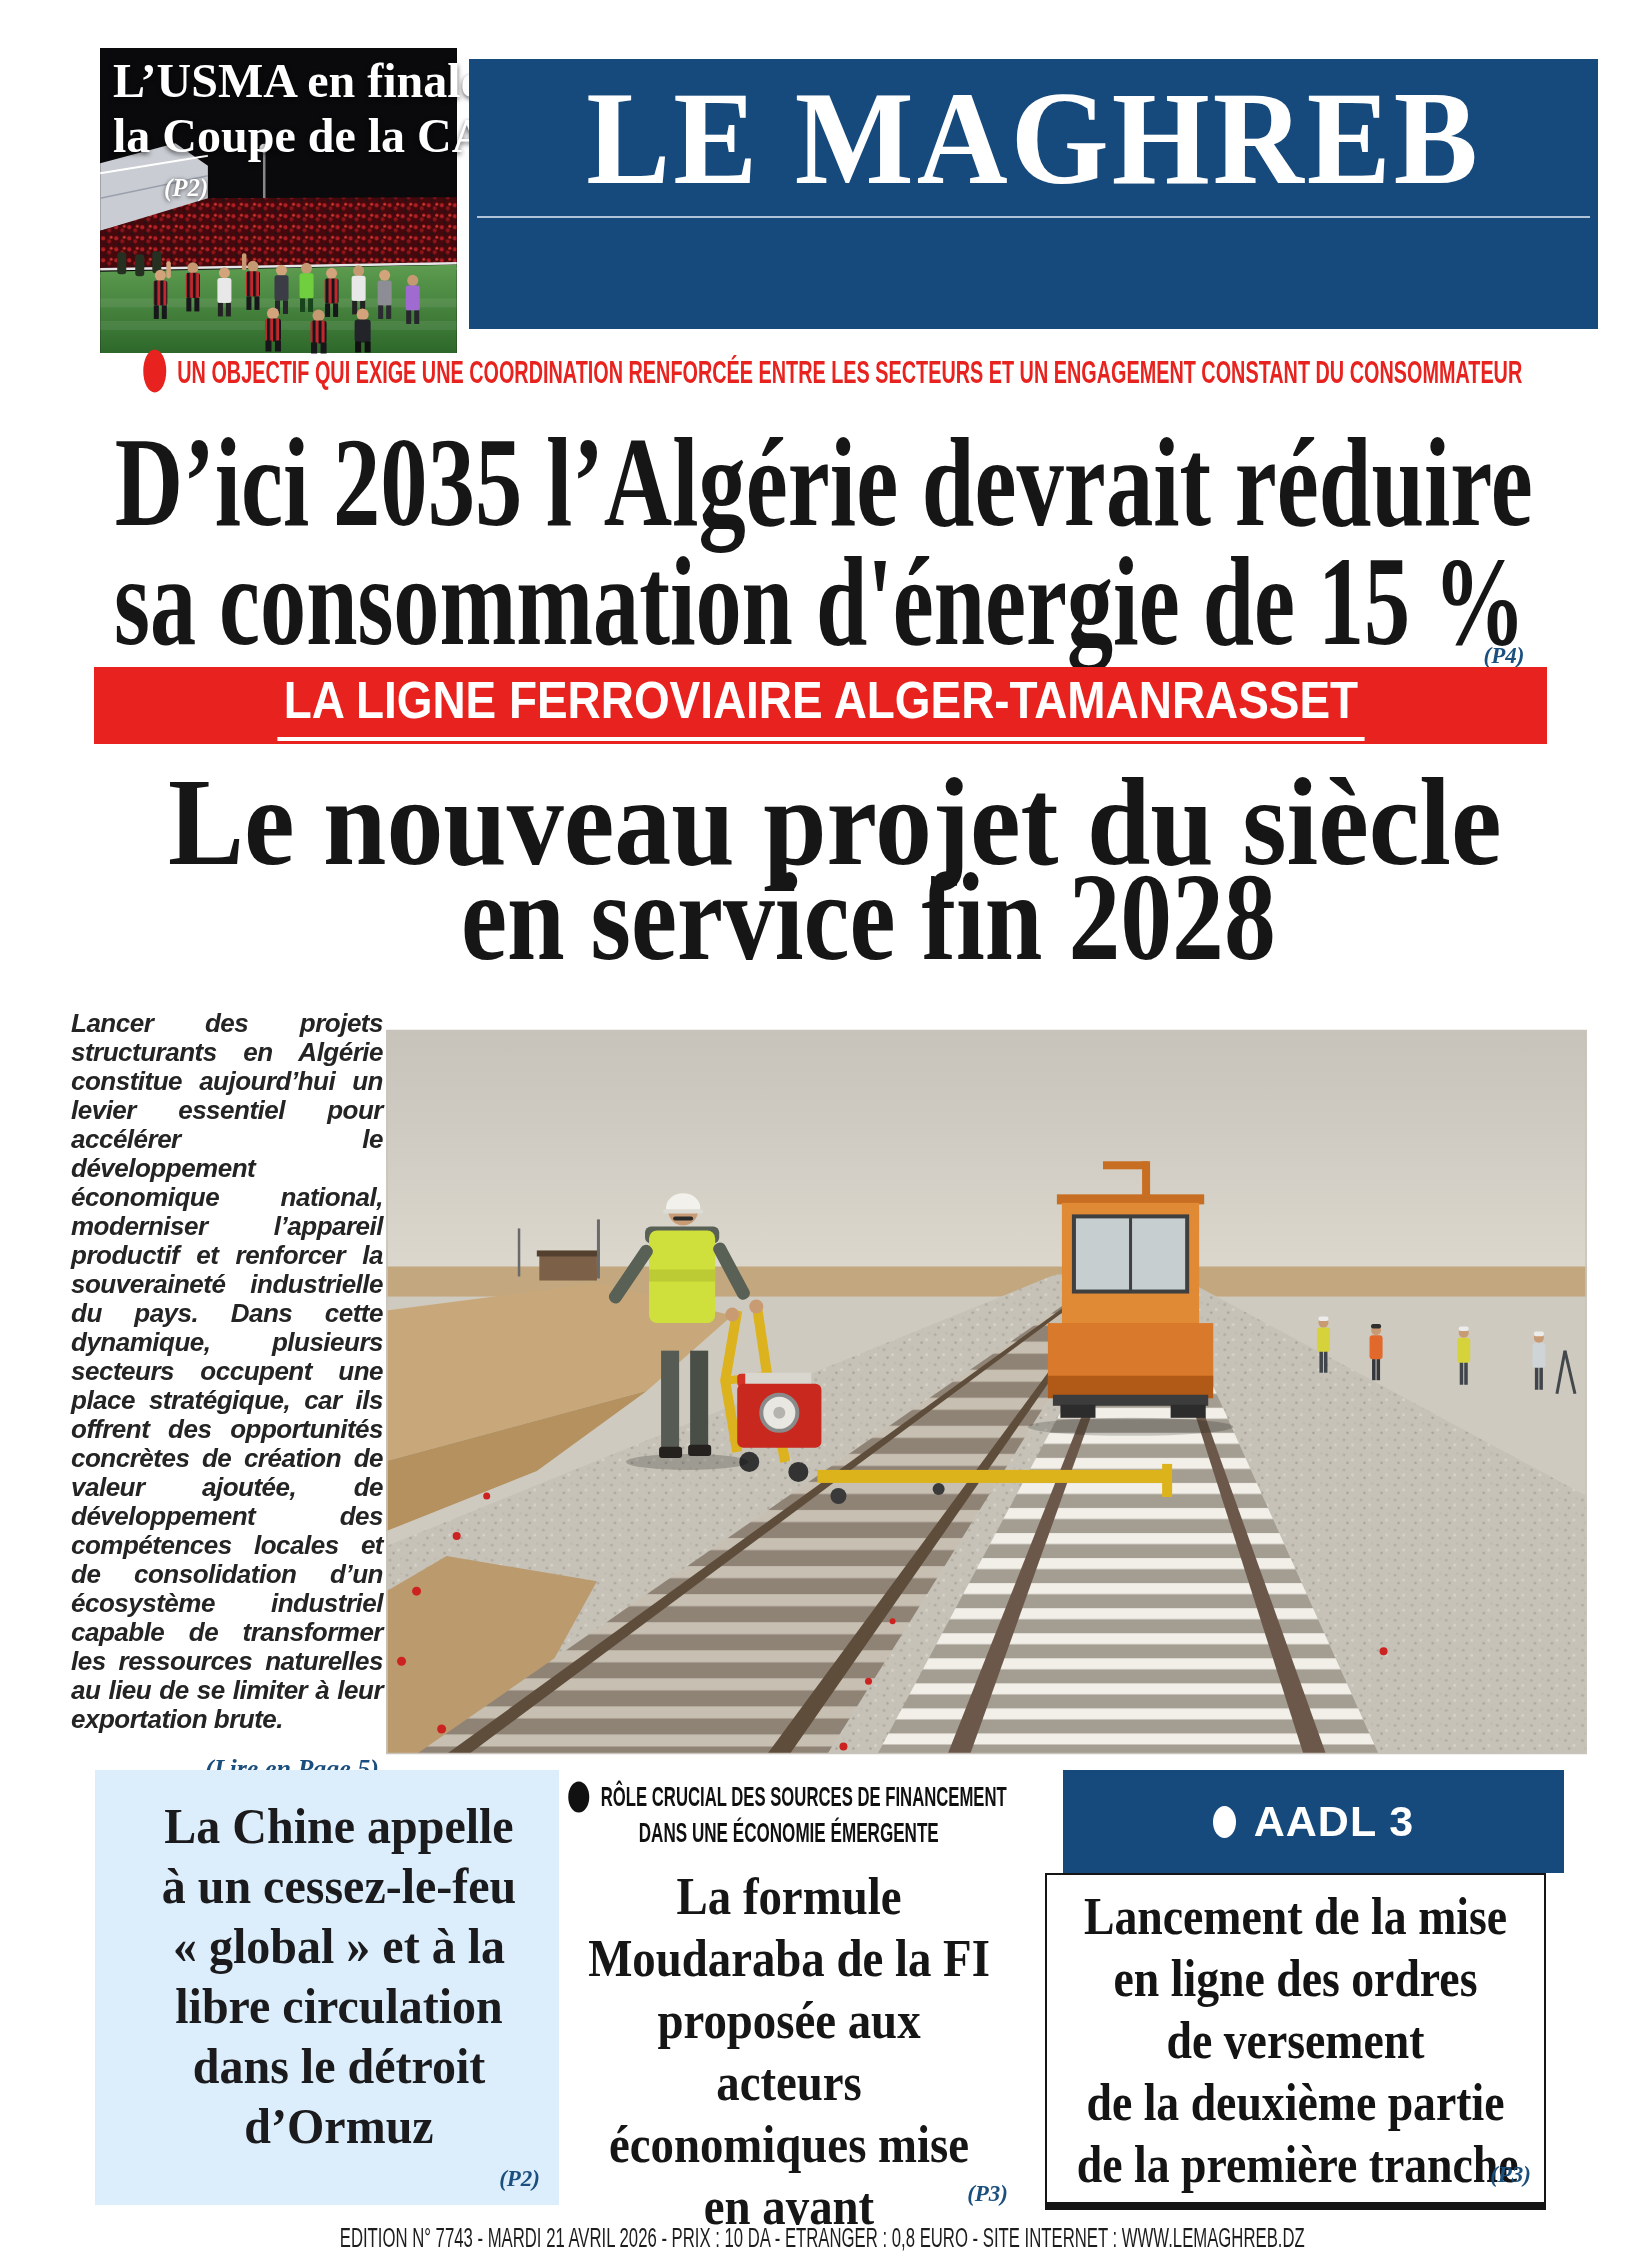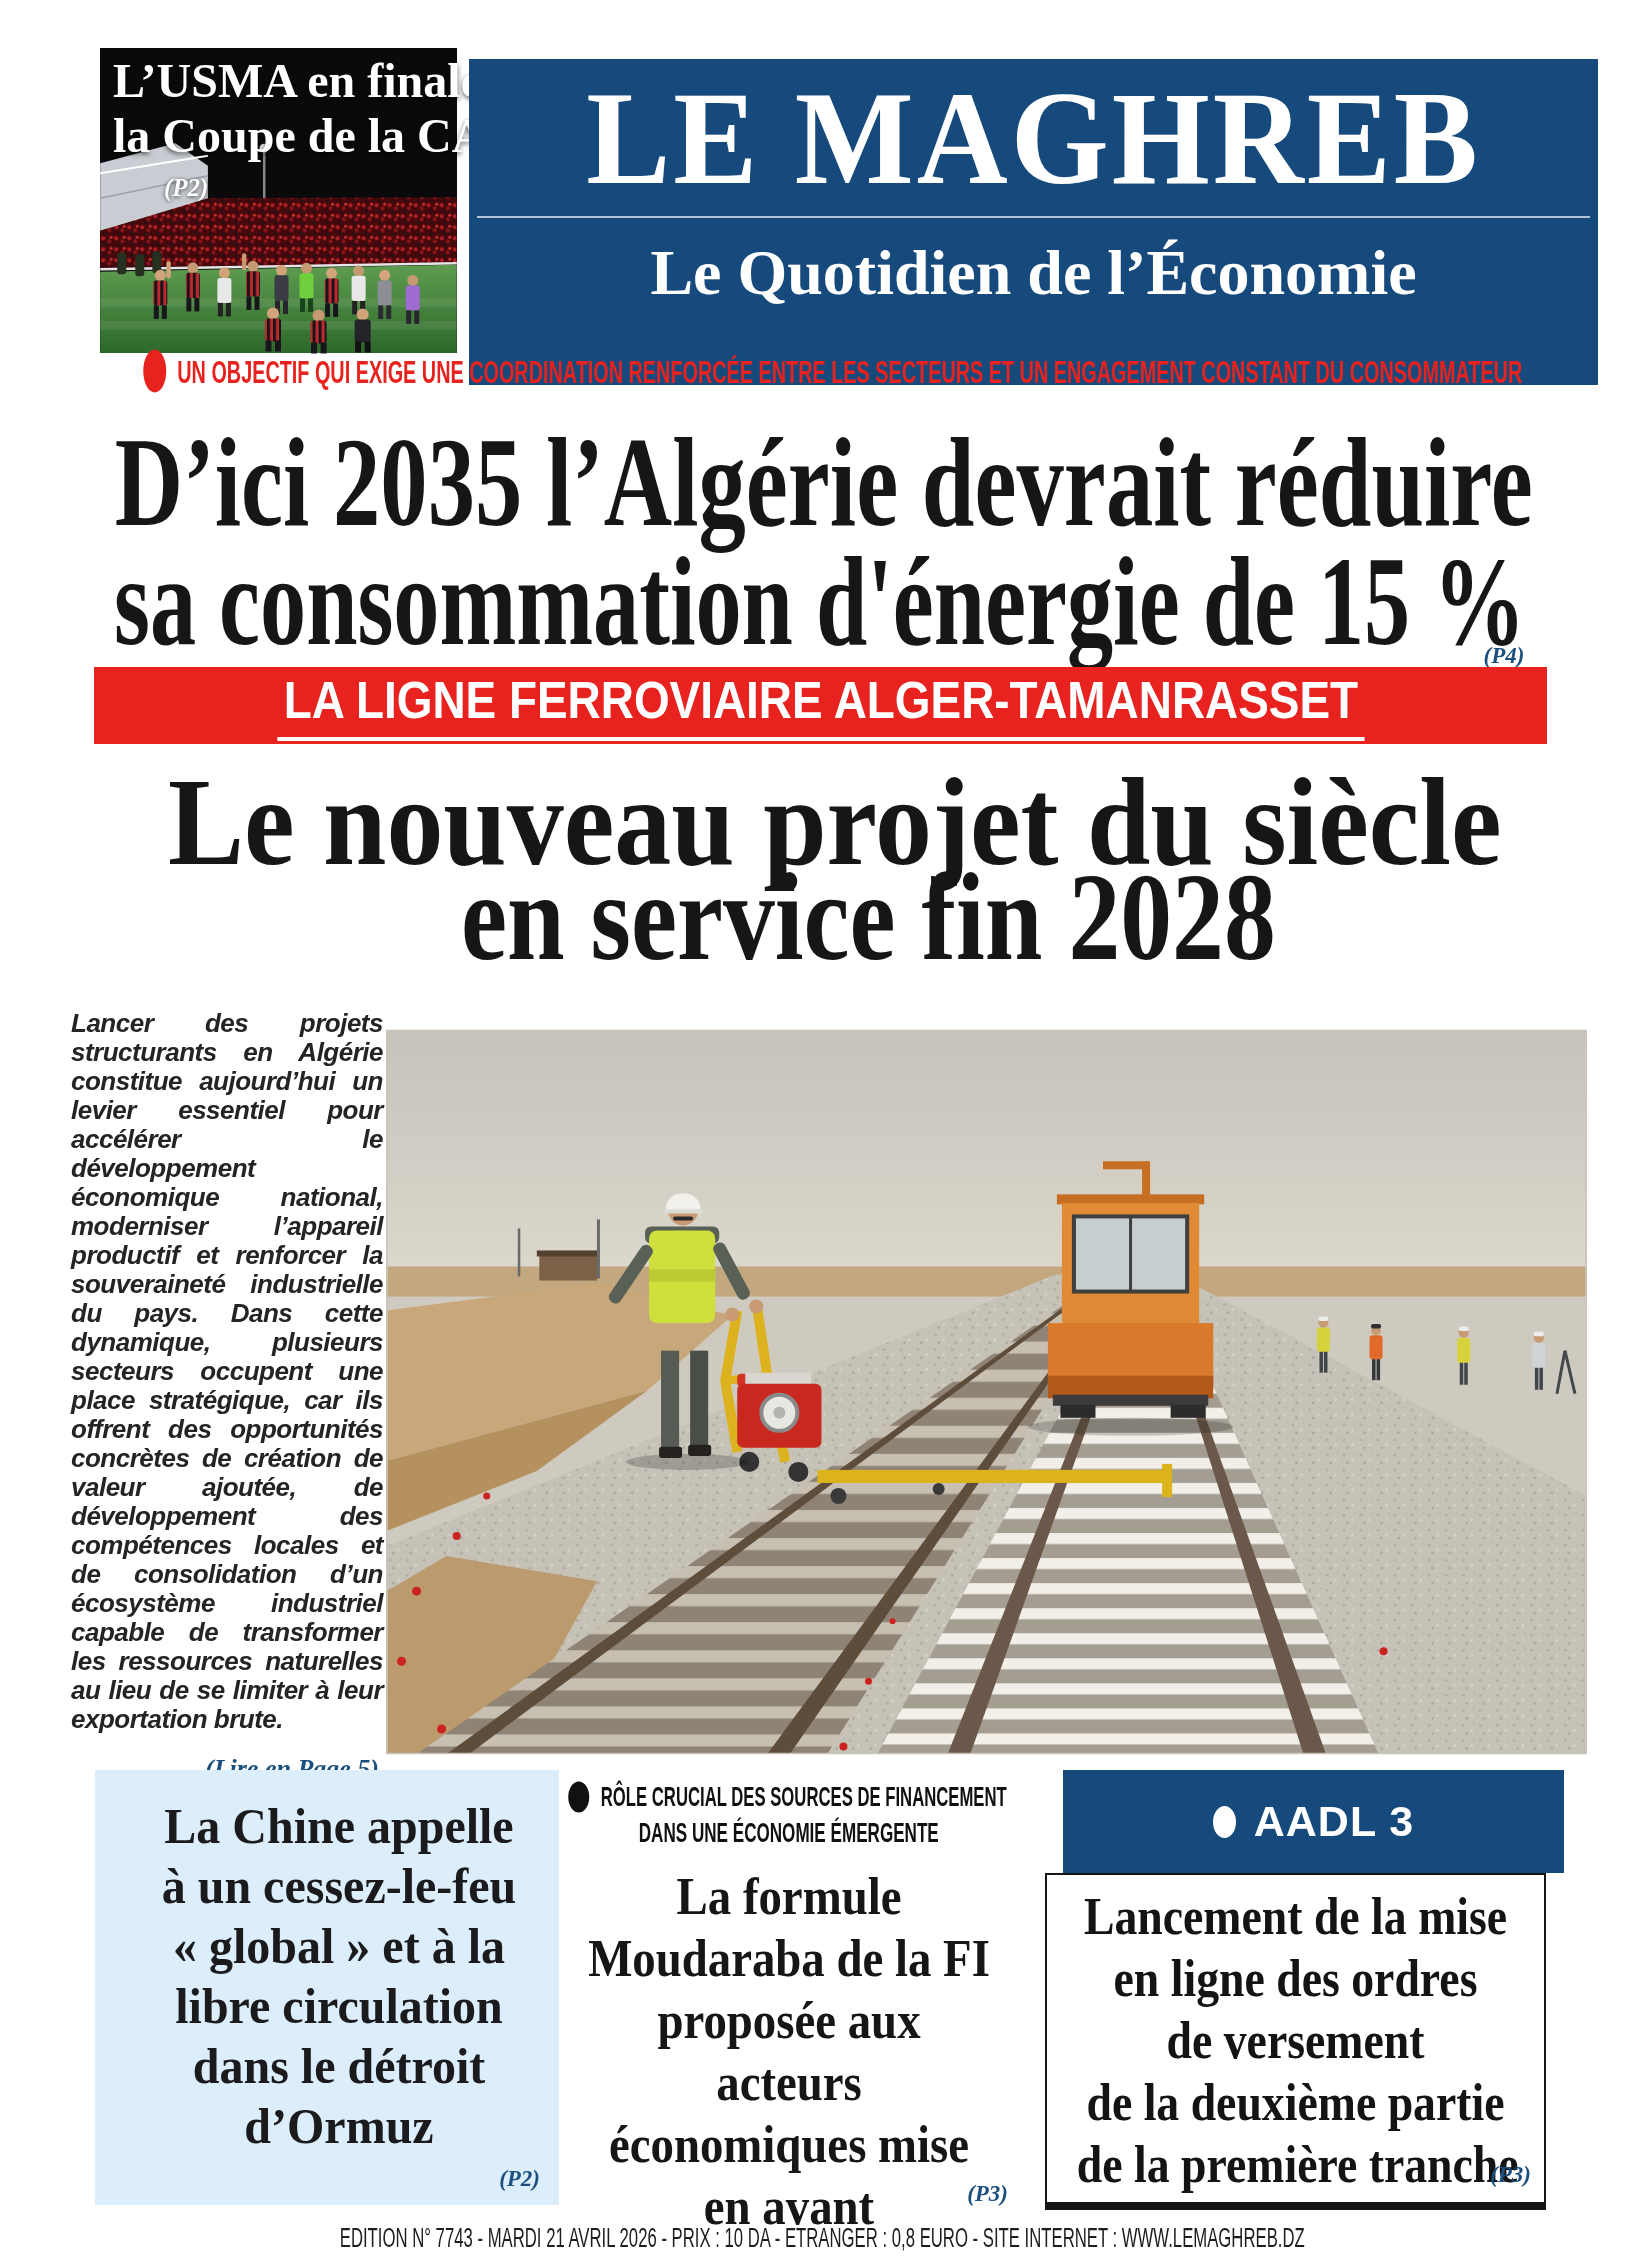--- a/index.html
+++ b/index.html
@@ -2,21 +2,21 @@
 <html style="font-size:8px"><head>
 <meta charset="utf-8">
 <style>
   html,body{margin:0;padding:0;background:#ffffff;}
   .page{position:relative;width:1645px;height:2261px;background:#fff;overflow:hidden;
         font-family:"Liberation Serif",serif;color:#141414;}
   .abs{position:absolute;}
   svg{overflow:visible;display:block;}
 
   
-  .masthead{left:469px;top:59px;width:1129px;height:326px;background:#164a7c;color:#fff;}
+  .masthead{left:469px;top:59px;width:1129px;height:270px;background:#164a7c;color:#fff;}
   .masthead-title{position:absolute;left:0;top:0;width:100%;height:157px;display:flex;
       align-items:center;justify-content:center;font-weight:bold;font-size:126px;letter-spacing:3px;
       transform:scaleY(1.06);transform-origin:center;}
   .masthead-sep{position:absolute;left:8px;right:8px;top:157px;height:1.5px;background:rgba(230,238,246,.75);}
   .masthead-sub{position:absolute;left:0;top:158px;width:100%;height:111px;display:flex;
       align-items:center;justify-content:center;font-weight:bold;font-size:64px;}
 
   
   .photo1{left:100px;top:48px;width:357px;height:305px;background:#0a0a0c;}
   .photo1 .ovl{position:absolute;left:13px;color:#fff;font-weight:bold;font-size:48px;line-height:50px;
@@ -197,21 +197,20 @@
       </g>
     </svg>
     <div class="ovl" style="top:8px;">L’USMA en finale de</div>
     <div class="ovl" style="top:63px;">la Coupe de la CAF</div>
     <div class="pref">(P2)</div>
   </div>
 
   <div class="abs masthead">
     <div class="masthead-title">LE MAGHREB</div>
     <div class="masthead-sep"></div>
-    <div class="masthead-sub">Le Quotidien de l’Économie</div>
   </div>
 
   <svg class="svgtext" style="top:346px;" width="1645" height="55" viewBox="0 0 3281 110">
     <ellipse cx="305" cy="50" rx="23" ry="43" fill="#e8231f"></ellipse>
     <text class="kick-t" x="1695" y="74" font-size="64" text-anchor="middle" textLength="2690" lengthAdjust="spacingAndGlyphs">UN OBJECTIF QUI EXIGE UNE COORDINATION RENFORCÉE ENTRE LES SECTEURS ET UN ENGAGEMENT CONSTANT DU CONSOMMATEUR</text>
   </svg>
 
   <svg class="svgtext" style="top:389px;" width="1645" height="271" viewBox="0 0 3281 540">
     <text class="h1-t" x="1643" y="272" font-size="252" text-anchor="middle" textLength="2828" lengthAdjust="spacingAndGlyphs">D’ici 2035 l’Algérie devrait réduire</text>
     <text class="h1-t" x="1635" y="508" font-size="252" text-anchor="middle" textLength="2815" lengthAdjust="spacingAndGlyphs">sa consommation d'énergie de 15 %</text>

